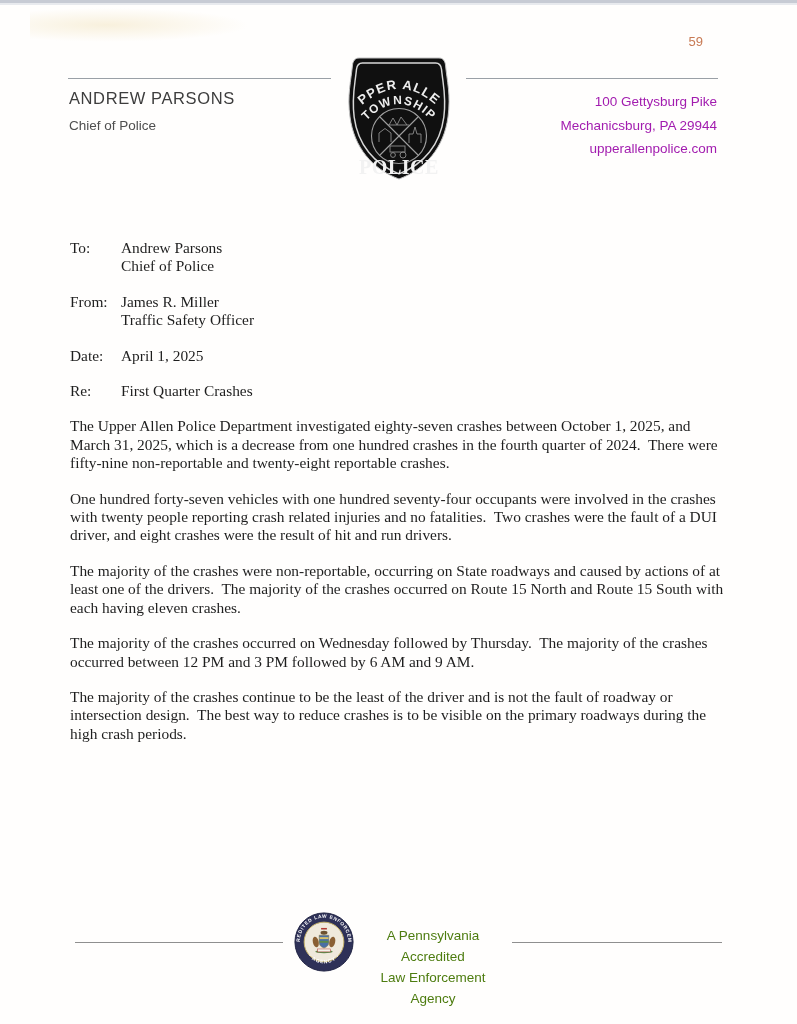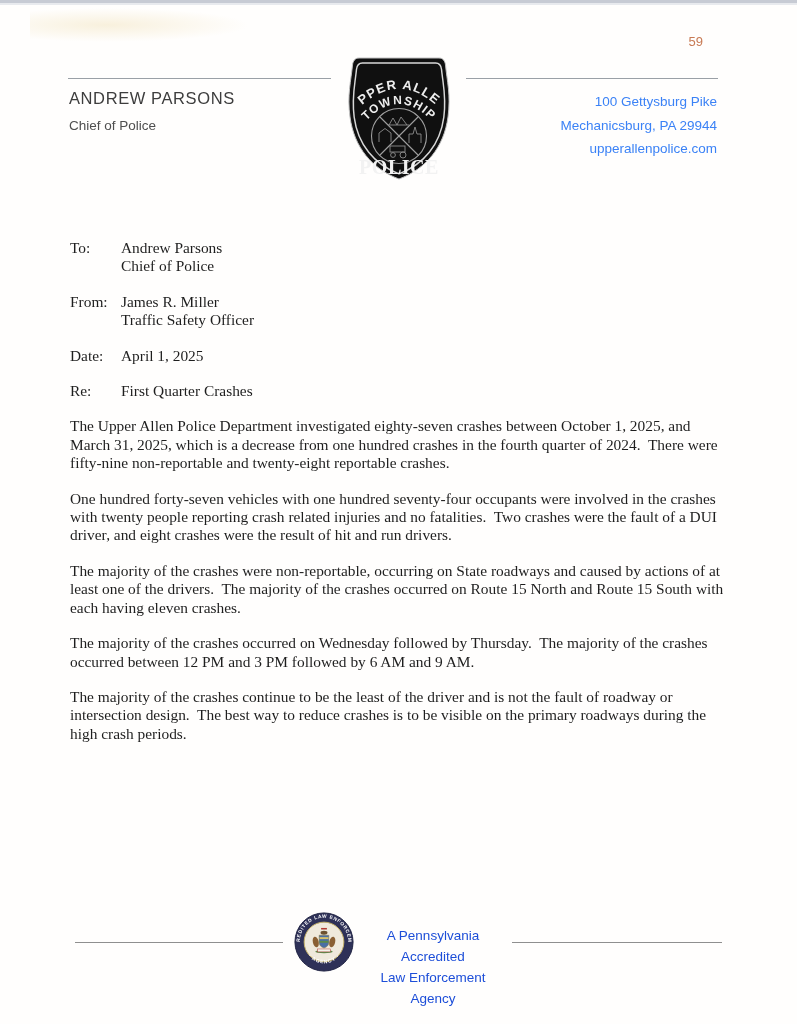--- a/index.html
+++ b/index.html
@@ -14,33 +14,33 @@
     background:radial-gradient(ellipse at 35% 50%, rgba(247,238,215,0.85), rgba(255,255,255,0) 70%);}
   .page-number{position:absolute;top:34px;right:94px;
     font-family:"Liberation Sans", sans-serif;font-size:13px;color:#c87a54;}
   .header-rule{position:absolute;top:78px;height:1px;background:#9aa0a6;}
   .header-rule.left{left:68px;width:263px;}
   .header-rule.right{left:466px;width:252px;}
   .officer-block{position:absolute;left:69px;top:89px;font-family:"Liberation Sans", sans-serif;}
   .officer-name{font-size:16.5px;color:#3d3d3d;letter-spacing:0.6px;}
   .officer-title{margin-top:10px;font-size:13.5px;color:#4f4f4f;}
   .address-block{position:absolute;right:80px;top:90px;text-align:right;
-    font-family:"Liberation Sans", sans-serif;font-size:13.5px;color:#3b82f6;line-height:23.5px;}
+    font-family:"Liberation Sans", sans-serif;font-size:13.5px;color:#a21caf;line-height:23.5px;}
   .badge{position:absolute;left:343px;top:55px;width:112px;height:130px;}
   .letter{position:absolute;left:70px;top:239px;width:660px;
     font-size:15.4px;line-height:18.4px;color:#1e1e1e;}
   .memo-row{display:flex;margin-bottom:17px;}
   .memo-label{width:51px;flex:0 0 51px;}
   .para{margin-bottom:17px;white-space:pre-wrap;}
   .footer-rule{position:absolute;top:942px;height:1px;background:#8f8f8f;}
   .footer-rule.left{left:75px;width:208px;}
   .footer-rule.right{left:512px;width:210px;}
   .seal{position:absolute;left:293px;top:911px;width:62px;height:62px;}
   .footer-text{position:absolute;left:358px;top:925px;width:150px;text-align:center;
-    font-family:"Liberation Sans", sans-serif;font-size:13.5px;color:#1d4ed8;line-height:21px;}
+    font-family:"Liberation Sans", sans-serif;font-size:13.5px;color:#4d7c0f;line-height:21px;}
 </style>
 </head>
 <body>
 
 <div class="page">
 
   <div class="scan-top"></div>
   <div class="scan-top-soft"></div>
   <div class="scan-smudge"></div>
 

